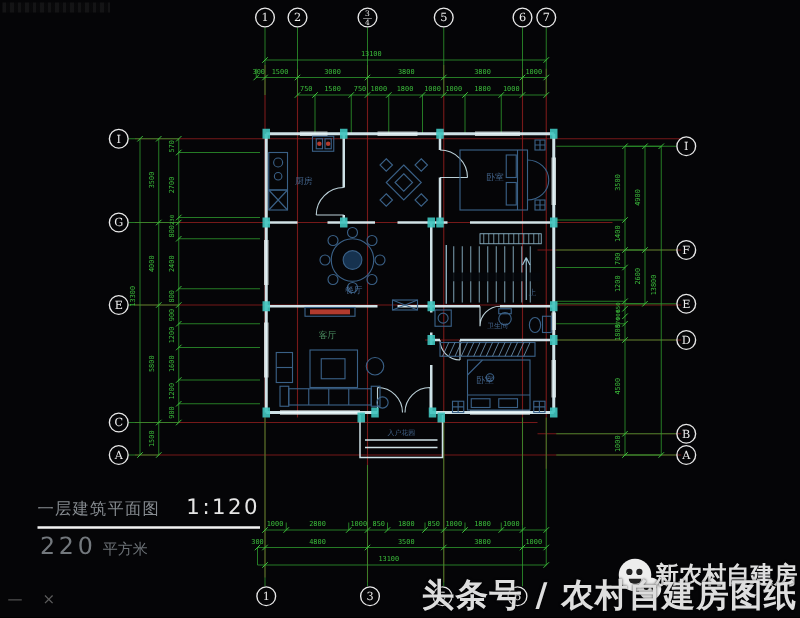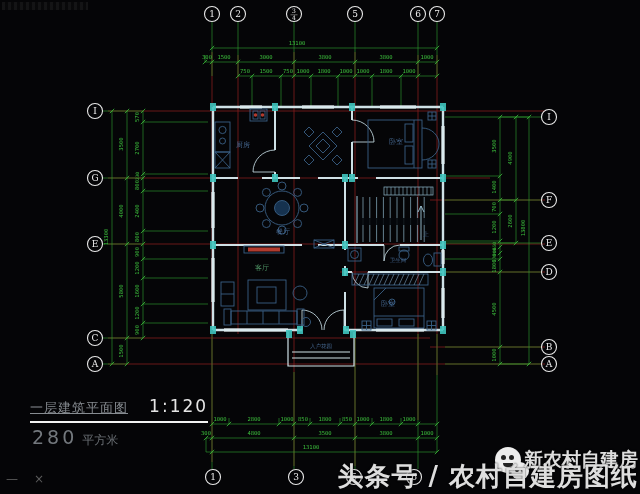--- a/index.html
+++ b/index.html
@@ -3,21 +3,21 @@
 <meta charset="utf-8">
 <style>
   html,body{margin:0;padding:0;background:#000;}
   #stage{position:relative;width:640px;height:494px;background:#050507;overflow:hidden;
          font-family:"DejaVu Sans",sans-serif;}
   #smudge{position:absolute;left:2px;top:2px;width:86px;height:8px;opacity:.28;
     background:repeating-linear-gradient(90deg,#3a3a3a 0 3px,#111 3px 6px);}
   svg{position:absolute;left:0;top:0;}
   
   #titleblock{position:absolute;left:30px;top:396px;color:#8b9095;}
-  #titleblock .t1{font-size:13px;letter-spacing:1px;color:#878c91;text-decoration:underline;}
+  #titleblock .t1{font-size:13px;letter-spacing:1px;color:#878c91;}
   #titleblock .t2{font-size:17px;color:#e5e5e5;letter-spacing:2px;margin-left:16px;}
   #title-underline{position:absolute;left:30px;top:421px;width:178px;height:2px;background:#f2f2f2;}
   #arealine{position:absolute;left:32px;top:426px;color:#73787d;}
   #arealine .a1{font-size:19px;letter-spacing:3px;}
   #arealine .a2{font-size:12px;color:#6b7075;margin-left:5px;font-family:Liberation Mono, monospace;}
   
   #winctl{position:absolute;left:6px;top:472px;color:#5c5c5c;font-size:12px;}
   #winctl span{margin-right:16px;cursor:default;}
   
   .wm{position:absolute;right:2px;color:#dedede;white-space:nowrap;text-shadow:0 0 2px rgba(0,0,0,.8);}
@@ -518,21 +518,21 @@
         <text x="426" y="236" fill="#4a6f9a" font-size="6" text-anchor="middle" opacity="0.9" font-family="&quot;DejaVu Sans&quot;,sans-serif">上</text>
       </g>
   </svg>
 
   <div id="titleblock">
     <span class="t1">一层建筑平面图</span>
     <span class="t2">1:120</span>
   </div>
   <div id="title-underline"></div>
   <div id="arealine">
-    <span class="a1">280</span><span class="a2">平方米</span>
+    <span class="a1">220</span><span class="a2">平方米</span>
   </div>
 
   <div id="winctl">
     <span>—</span><span>×</span>
   </div>
 
   <div class="wxicon" id="wx1">
       <span class="eye e1"></span>
       <span class="eye e2"></span>
       <span class="mouth"></span>

